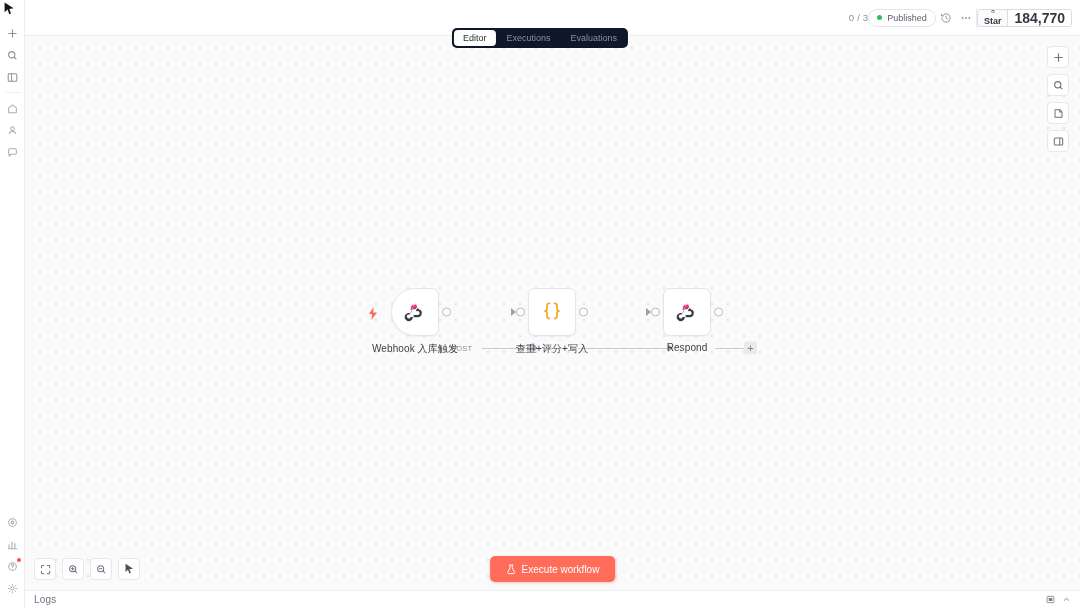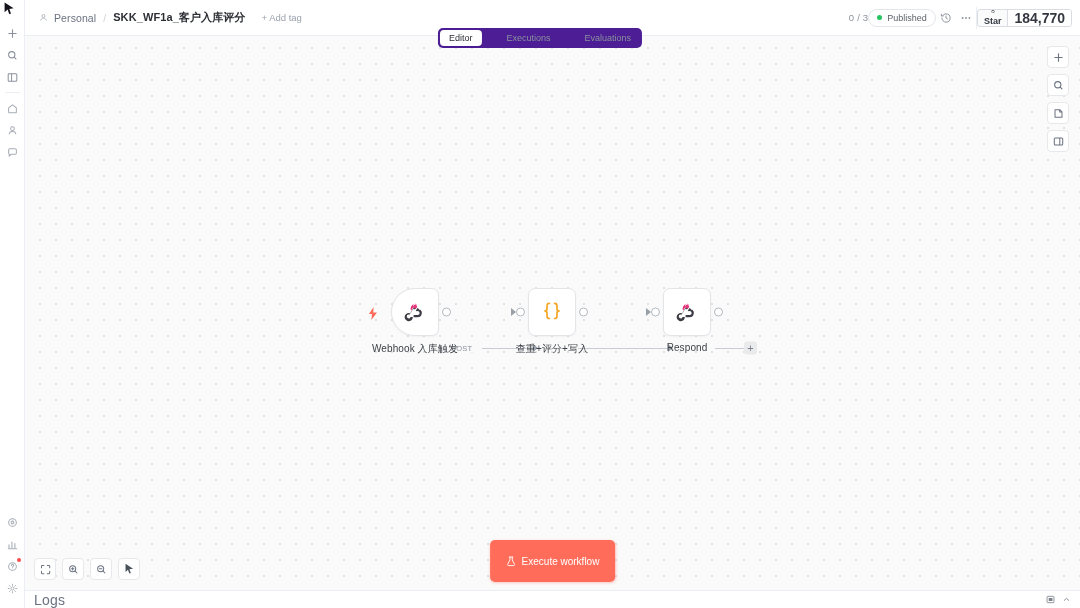--- a/index.html
+++ b/index.html
@@ -73,22 +73,22 @@
   .gh-label { font-size: 9px; color: #333840; font-weight: 600; }
   .gh-count {
     display: flex; align-items: center; padding: 0 6px;
     border-left: 1px solid #d9dde2; background: #ffffff;
     font-size: 14px; color: #333840; font-weight: 700;
   }
 
   
   #tabs {
     position: absolute; left: 50%; transform: translateX(-50%); top: 28px;
-    display: flex; align-items: center; gap: 16px;
-    background: #4c1d95; border-radius: 5px; padding: 2px; z-index: 35;
+    display: flex; align-items: center; gap: 2px;
+    background: #0f172a; border-radius: 5px; padding: 2px; z-index: 35;
   }
   .tab {
     font-size: 9px; color: #8a919c; padding: 3px 9px;
     border-radius: 4px; cursor: pointer; white-space: nowrap;
   }
   .tab.active { background: #ffffff; color: #2d2f35; box-shadow: 0 1px 2px rgba(0,0,0,.06); }
 
   
   #canvas {
     position: absolute; left: 25px; top: 36px; right: 0; bottom: 18px;
@@ -170,33 +170,33 @@
     width: 22px; height: 22px; background: #ffffff;
     border: 1px solid #e6e8eb; border-radius: 4px;
     display: flex; align-items: center; justify-content: center;
     color: #6b7280; cursor: pointer;
   }
 
   
   #execute-btn {
     position: absolute; left: 50%; transform: translateX(-50%); bottom: 8px;
     display: flex; align-items: center; justify-content: center; gap: 6px;
-    height: 42px; padding: 0 16px; border-radius: 5px;
+    height: 26px; padding: 0 16px; border-radius: 5px;
     background: #ff6d5a; color: #ffffff; font-size: 10px; font-weight: 500;
     border: none; cursor: pointer; box-shadow: 0 1px 3px rgba(255,109,90,.35);
     z-index: 21;
   }
 
   
   #logbar {
     position: absolute; left: 25px; right: 0; bottom: 0; height: 18px;
     background: #ffffff; border-top: 1px solid #ebeef2;
     display: flex; align-items: center; z-index: 30;
   }
-  .log-label { font-size: 14px; color: #6b7280; padding-left: 9px; letter-spacing: .2px; }
+  .log-label { font-size: 10px; color: #6b7280; padding-left: 9px; letter-spacing: .2px; }
   .log-right { margin-left: auto; display: flex; align-items: center; gap: 7px; padding-right: 9px; }
   .log-icon { color: #8a919c; display: flex; cursor: pointer; }
 </style>
 </head>
 <body>
 
 <div id="app">
 
   <div id="rail">
 
@@ -273,32 +273,20 @@
     </div>
   </div>
 
   <div id="cursor-arrow">
     <svg width="11" height="13" viewBox="0 0 11 13">
       <path d="M0.6 0.5 L9.6 6.2 L5.3 6.9 L7.0 11.5 L5.3 12.2 L3.6 7.6 L0.6 10.2 Z" fill="#111318"></path>
     </svg>
   </div>
 
   <div id="header">
-    <div id="breadcrumb">
-      <span class="bc-person-icon">
-        <svg width="9" height="9" viewBox="0 0 12 12" fill="none" stroke="#a6acb5" stroke-width="1.1">
-          <circle cx="6" cy="4" r="2"></circle>
-            <path d="M2.4 10.2c0-2 1.6-3.2 3.6-3.2s3.6 1.2 3.6 3.2"></path>
-        </svg>
-      </span>
-      <span class="bc-personal">Personal</span>
-      <span class="bc-sep">/</span>
-      <span class="bc-title">SKK_WF1a_客户入库评分</span>
-      <span class="bc-addtag">+ Add tag</span>
-    </div>
 
     <div id="header-right">
       <span class="hdr-counter">0 / 3</span>
 
       <div class="pill-published">
         <span class="pub-dot"></span>
         <span class="pub-label">Published</span>
       </div>
 
       <div class="icon-btn-hdr">

